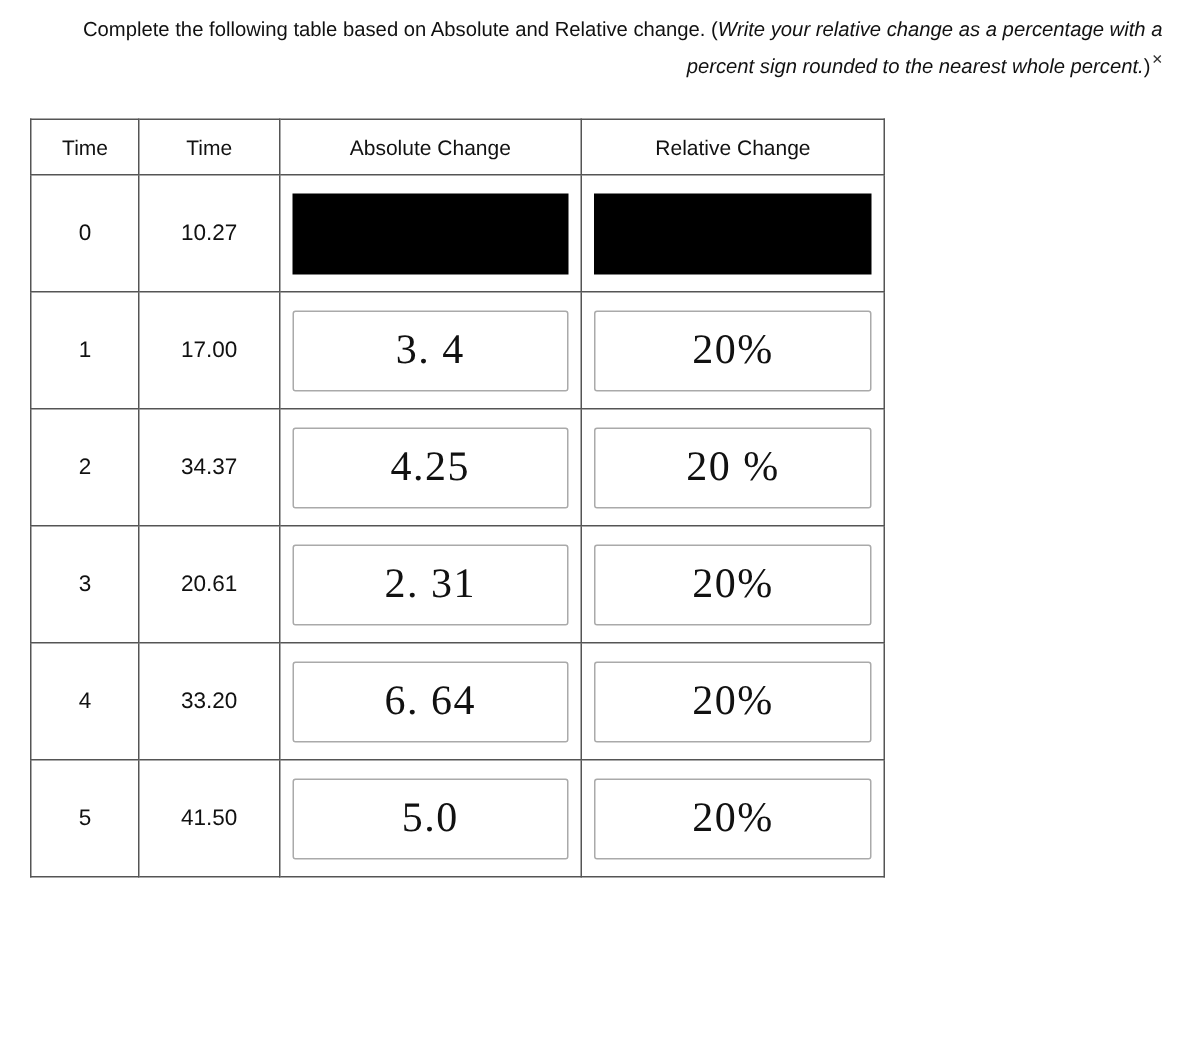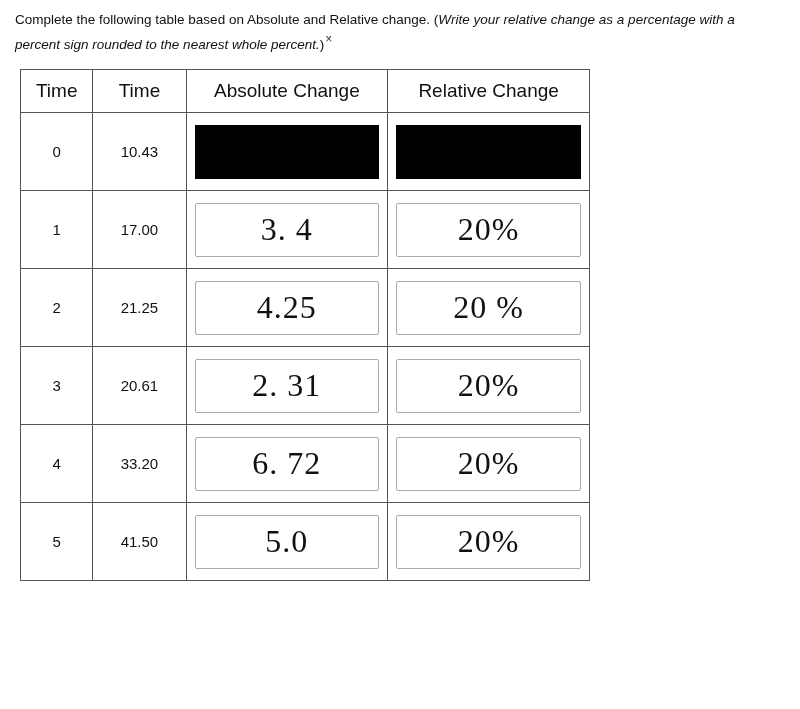--- a/index.html
+++ b/index.html
@@ -10,22 +10,23 @@
       font-size: 14px;
       color: #111;
       padding: 10px 15px;
       width: 800px;
       min-height: 709px;
     }
 
     .instructions {
       font-size: 13.5px;
       line-height: 1.5;
-      margin-bottom: 14px;
+      margin-bottom: 24px;
       max-width: 760px;
+      text-align: right;
     }
 
     .instructions em {
       font-style: italic;
     }
 
     .close-btn {
       font-size: 12px;
       vertical-align: super;
       margin-left: 1px;
@@ -40,21 +41,21 @@
 
     th, td {
       border: 1.5px solid #555;
       padding: 0;
       text-align: center;
       vertical-align: middle;
     }
 
     thead th {
       font-weight: normal;
-      font-size: 19px;
+      font-size: 14px;
       padding: 10px 8px;
       background: #fff;
     }
 
     tbody td {
       height: 78px;
       font-size: 15px;
     }
 
     .col-time { width: 70px; }
@@ -80,21 +81,21 @@
     .black-block {
       background: #000;
       width: calc(100% - 16px);
       height: 54px;
       margin: auto;
     }
 
     
     .hw {
       font-family: 'Segoe Script', 'Comic Sans MS', cursive;
-      font-size: 32px;
+      font-size: 28px;
       letter-spacing: 1px;
     }
   </style>
 </head>
 <body>
 
 <p class="instructions">
   <span>Complete the following table based on Absolute and Relative change. (<em>Write your relative change as a percentage with a percent sign rounded to the nearest whole percent.</em>)</span><sup class="close-btn">×</sup>
 </p>
 
@@ -103,41 +104,41 @@
     <tr>
       <th class="col-time">Time</th>
       <th class="col-value">Time</th>
       <th class="col-absolute">Absolute Change</th>
       <th class="col-relative">Relative Change</th>
     </tr>
   </thead>
   <tbody id="table-body">
   <tr>
         <td class="col-time">0</td>
-        <td class="col-value">10.43</td>
+        <td class="col-value">10.27</td>
         <td class="col-absolute">
           <div class="black-block"></div>
         </td>
         <td class="col-relative">
           <div class="black-block"></div>
         </td>
       </tr>
       <tr>
         <td class="col-time">1</td>
         <td class="col-value">17.00</td>
         <td class="col-absolute">
           <div class="handwritten-cell hw">3. 4</div>
         </td>
         <td class="col-relative">
           <div class="handwritten-cell hw">20%</div>
         </td>
       </tr>
       <tr>
         <td class="col-time">2</td>
-        <td class="col-value">21.25</td>
+        <td class="col-value">34.37</td>
         <td class="col-absolute">
           <div class="handwritten-cell hw">4.25</div>
         </td>
         <td class="col-relative">
           <div class="handwritten-cell hw">20 %</div>
         </td>
       </tr>
       <tr>
         <td class="col-time">3</td>
         <td class="col-value">20.61</td>
@@ -145,21 +146,21 @@
           <div class="handwritten-cell hw">2. 31</div>
         </td>
         <td class="col-relative">
           <div class="handwritten-cell hw">20%</div>
         </td>
       </tr>
       <tr>
         <td class="col-time">4</td>
         <td class="col-value">33.20</td>
         <td class="col-absolute">
-          <div class="handwritten-cell hw">6. 72</div>
+          <div class="handwritten-cell hw">6. 64</div>
         </td>
         <td class="col-relative">
           <div class="handwritten-cell hw">20%</div>
         </td>
       </tr>
       <tr>
         <td class="col-time">5</td>
         <td class="col-value">41.50</td>
         <td class="col-absolute">
           <div class="handwritten-cell hw">5.0</div>

